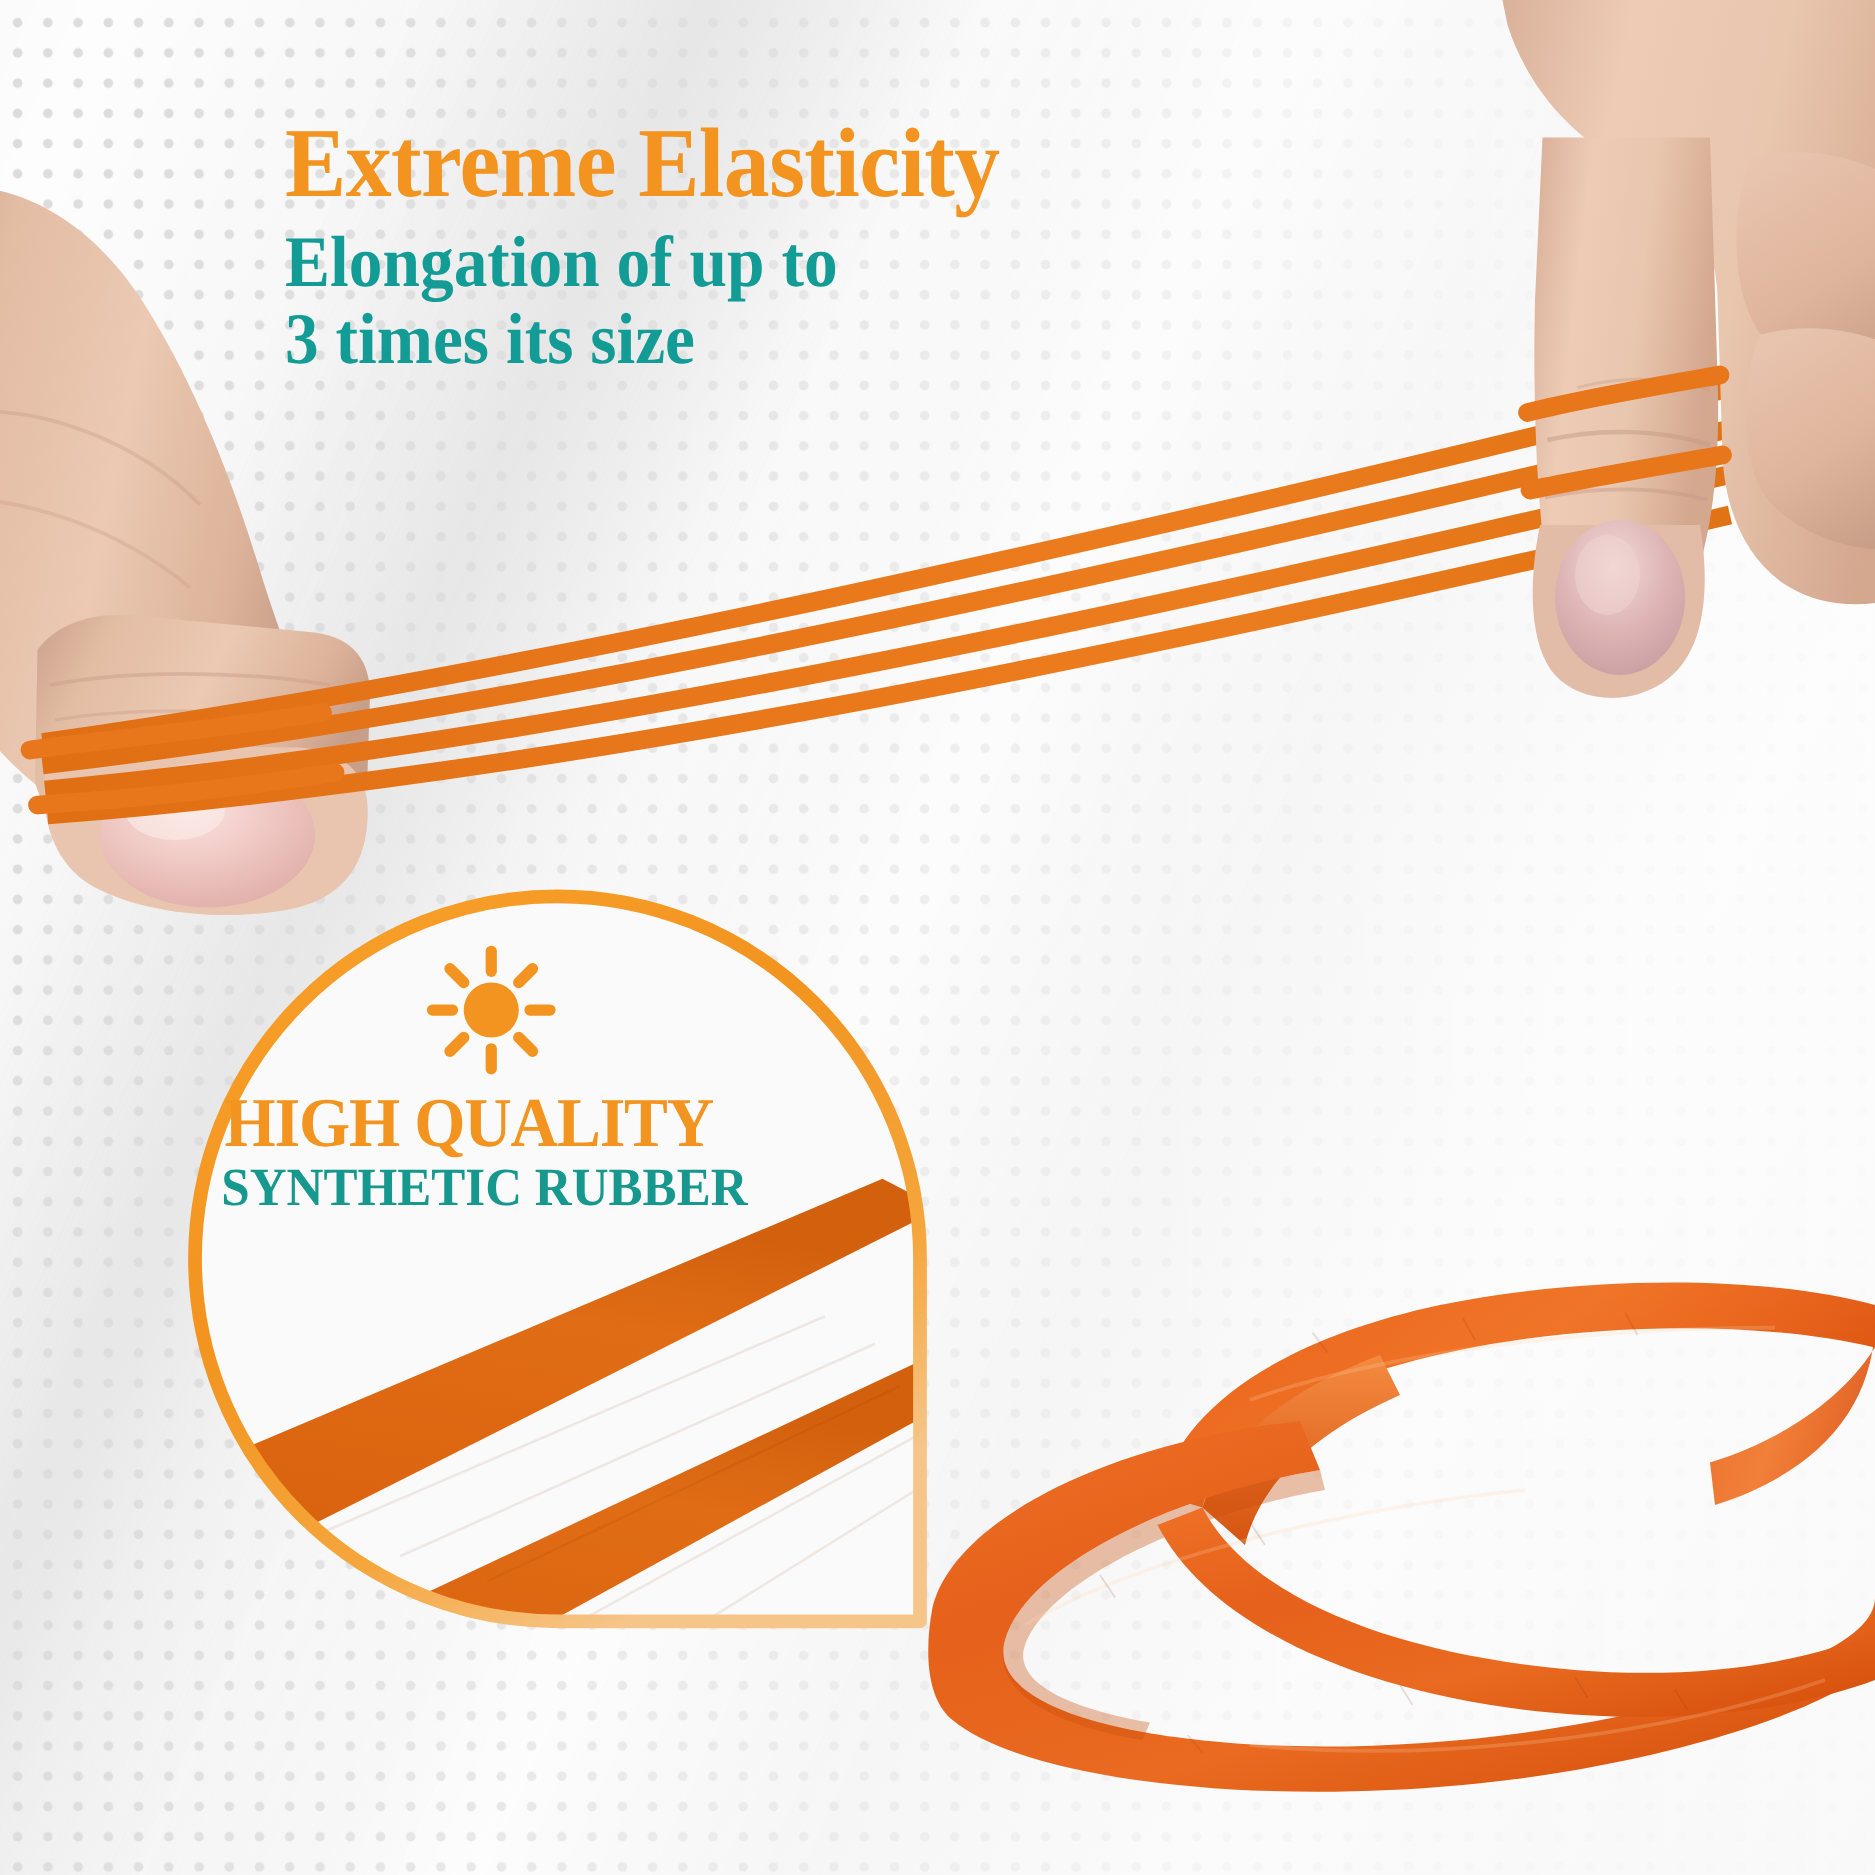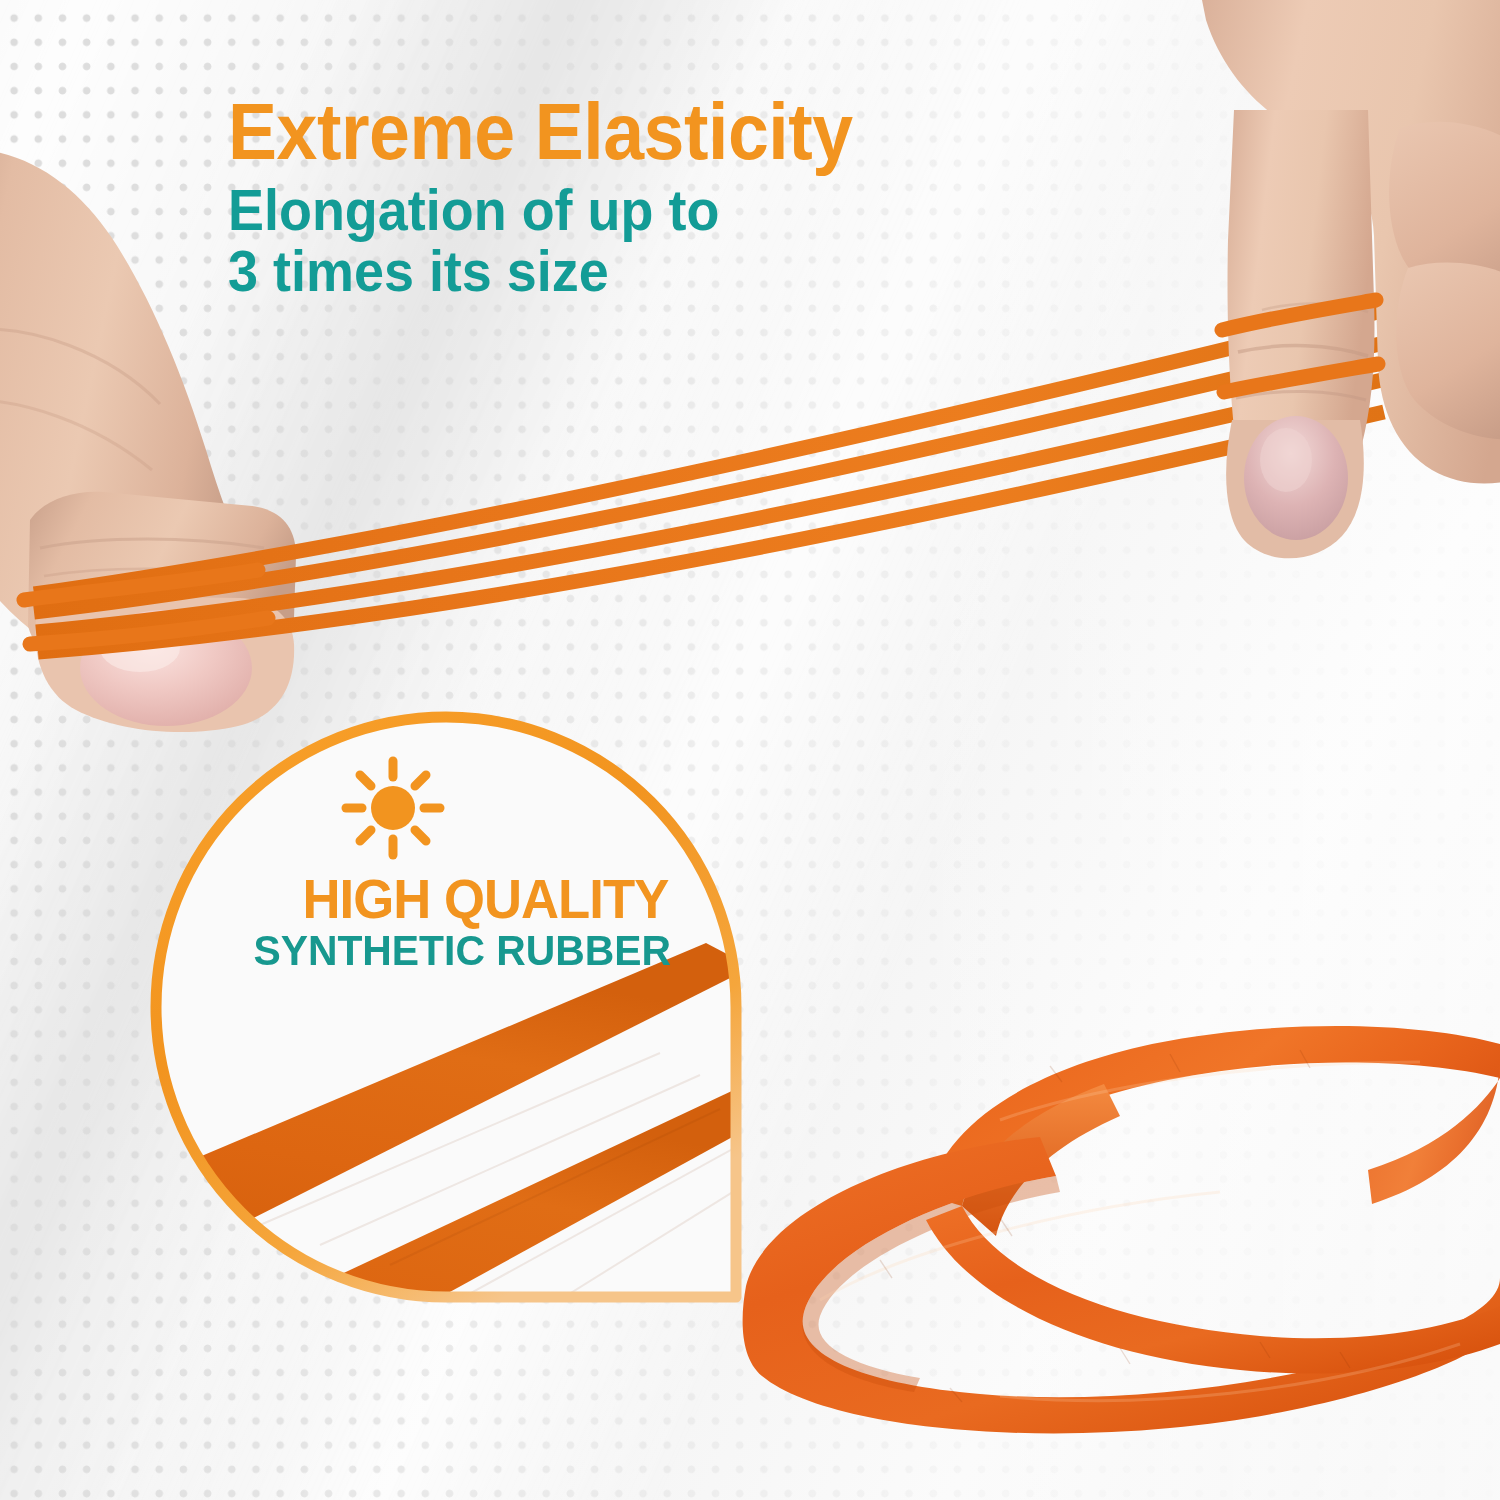--- a/index.html
+++ b/index.html
@@ -6,21 +6,21 @@
   html, body {
     margin: 0;
     padding: 0;
     background: #ffffff;
   }
   #stage {
     position: relative;
     width: 1500px;
     height: 1500px;
     overflow: hidden;
-    font-family: Liberation Sans, sans-serif;
+    font-family: Liberation Serif, serif;
     background: #f4f4f4;
   }
 
   
   .bg-base {
     position: absolute;
     inset: 0;
     background:
       linear-gradient(118deg,
         #ececec 0%,
@@ -131,21 +131,21 @@
     left: 198px;
     top: 48px;
     width: 110px;
     height: 110px;
   }
   .badge-text {
     position: absolute;
     left: 24px;
     top: 166px;
     width: 520px;
-    text-align: right;
+    text-align: left;
   }
   .badge-title {
     margin: 0;
     font-size: 56px;
     line-height: 1.0;
     font-weight: bold;
     color: #f2941f;
     letter-spacing: -1px;
     transform: scaleX(0.94);
     white-space: nowrap;

